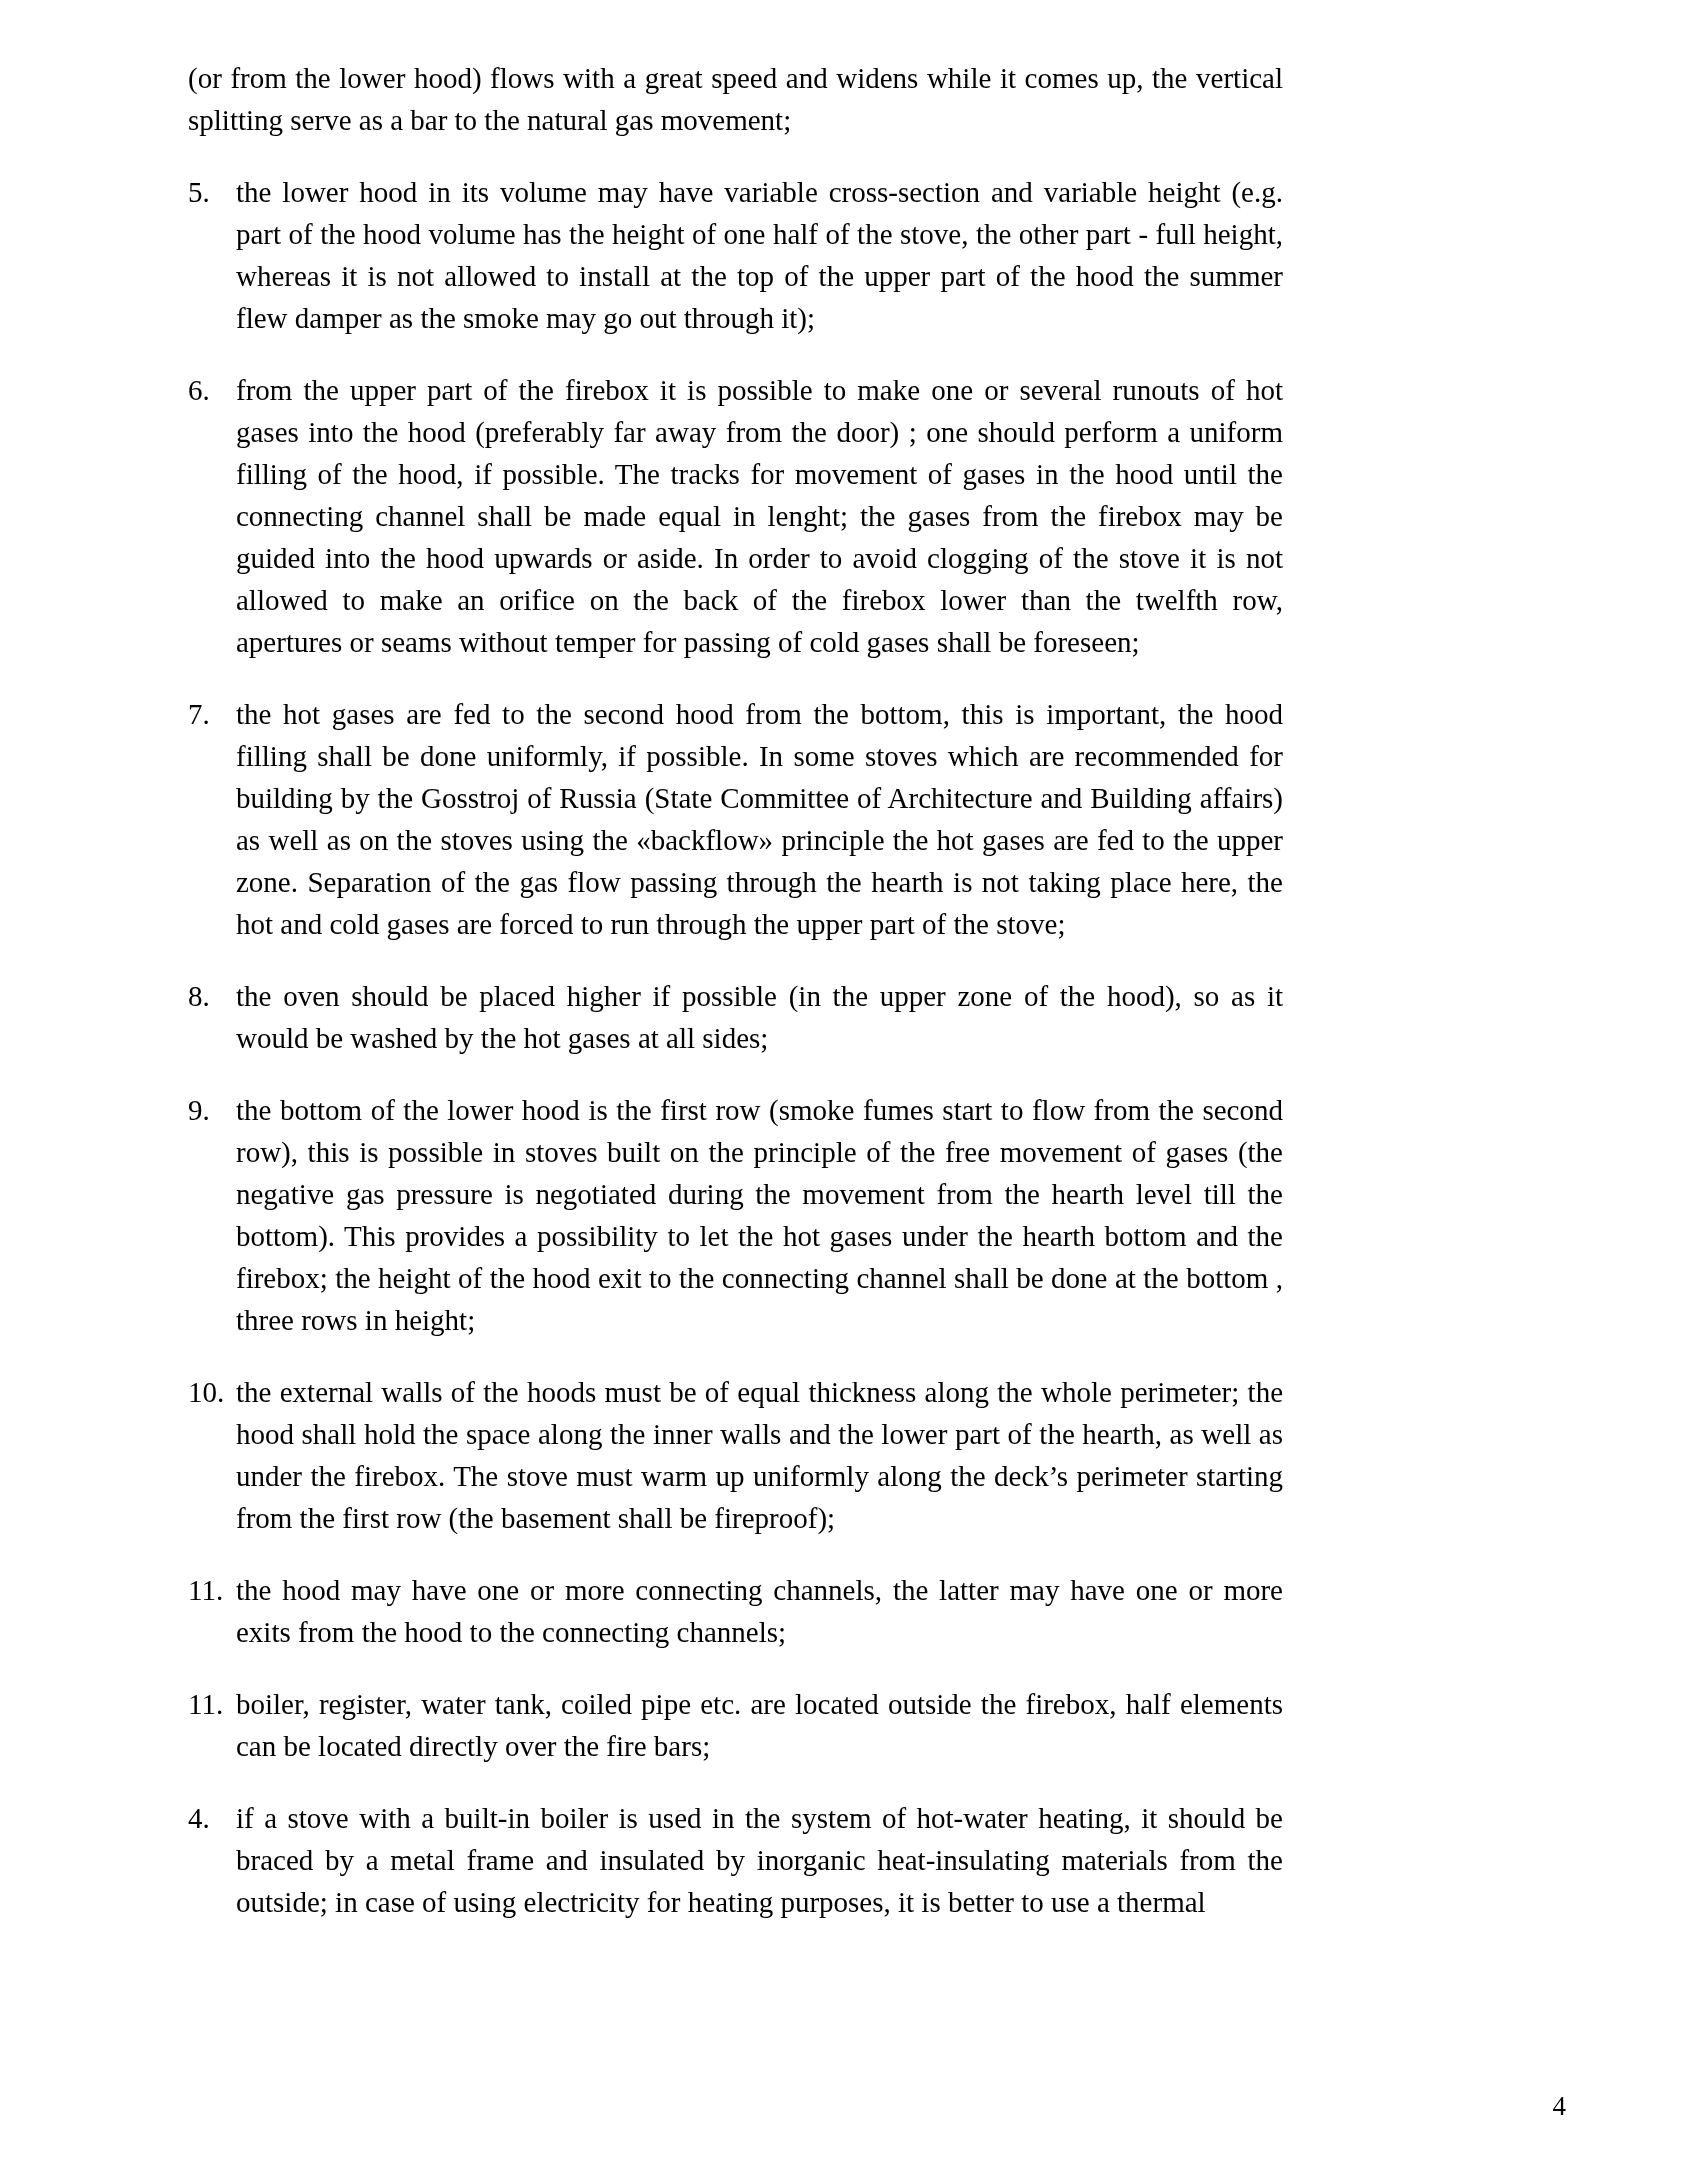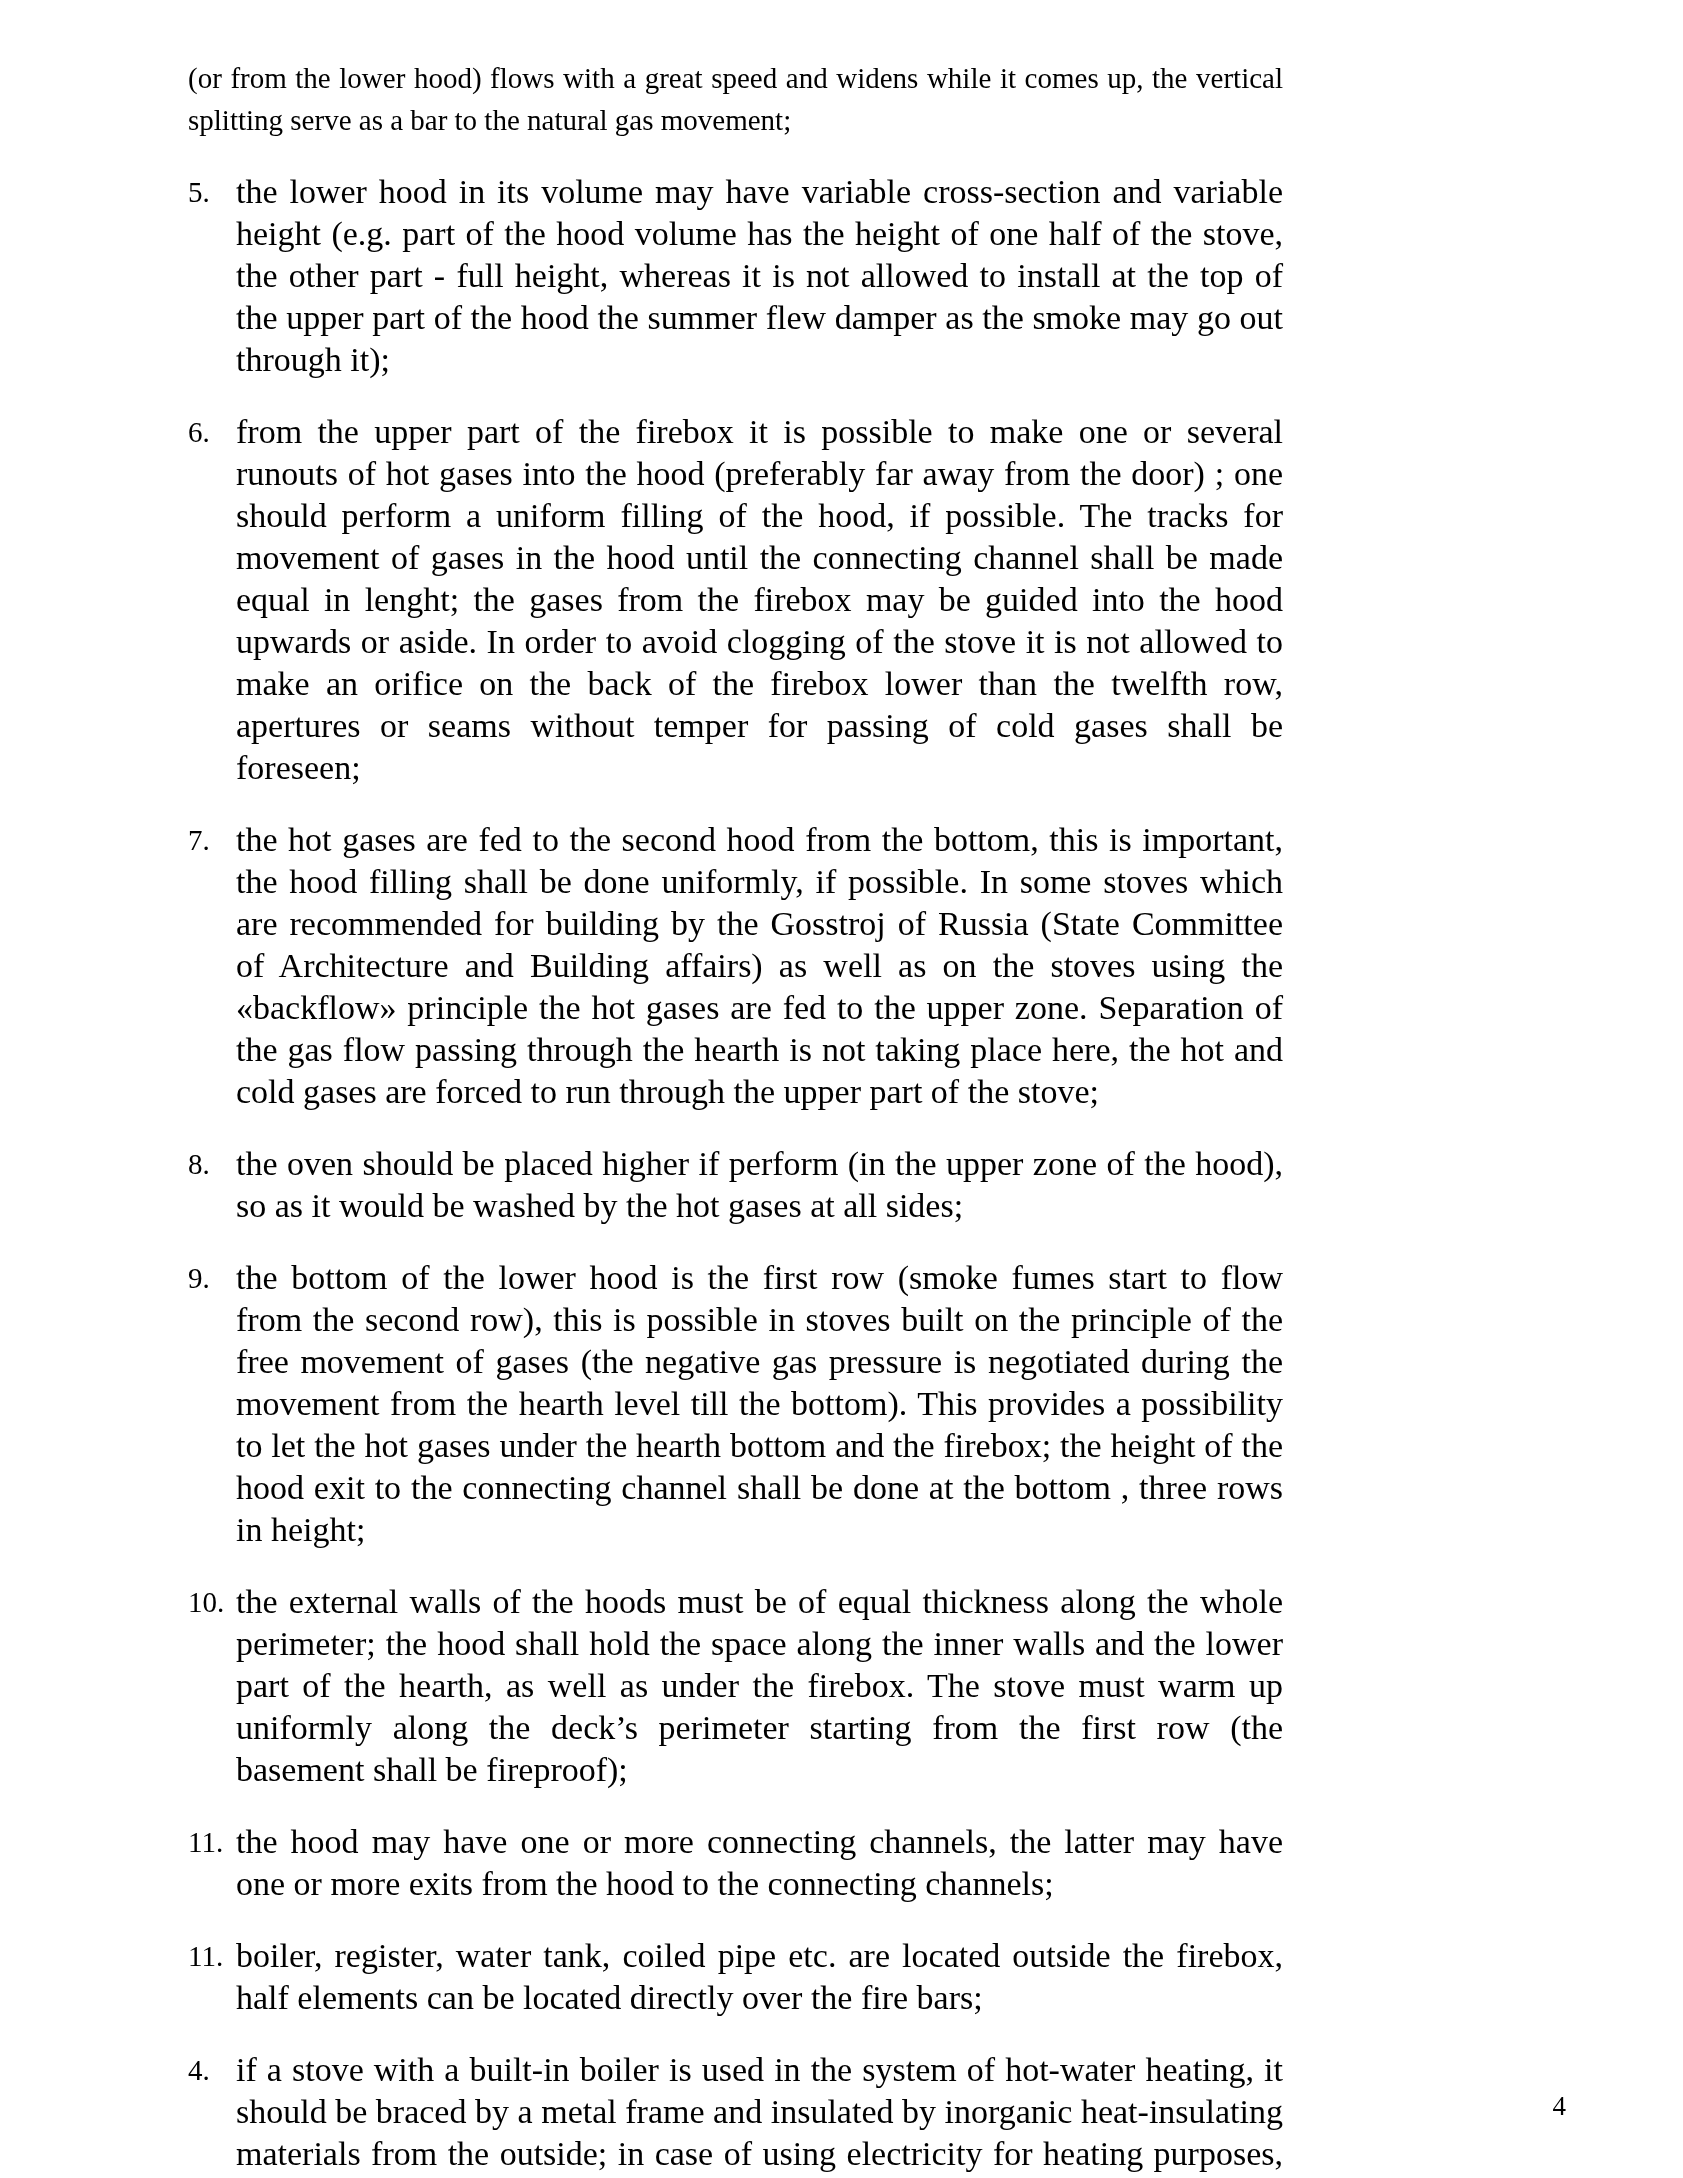--- a/index.html
+++ b/index.html
@@ -48,21 +48,21 @@
   .list-item .marker {
     flex: 0 0 auto;
     width: 48px;
     font-size: 29px;
     line-height: 42px;
     text-align: left;
     white-space: nowrap;
   }
   .list-item .body {
     flex: 1 1 auto;
-    font-size: 34px;
+    font-size: 29px;
     line-height: 42px;
     text-align: justify;
     text-justify: inter-word;
   }
   
   .list-item.narrow .marker { width: 48px; }
   .list-item.wide .marker { width: 48px; }
 
   b { font-weight: normal; }
 
@@ -96,21 +96,21 @@
         <span class="body"><span>from the upper part of the firebox it is possible to make one or several runouts of hot gases into the hood (preferably far away from the door) ; one should perform a </span><b>uniform</b><span> filling of the hood, if possible. The tracks for movement of gases in the hood until the connecting channel shall be made </span><b>equal in lenght</b><span>; the gases from the firebox may be guided into the hood upwards or aside.  In order to avoid clogging of the stove it is not allowed to make an orifice on the back of the firebox lower than the twelfth row, apertures or seams without temper for passing of cold gases shall be foreseen;</span></span>
       </li>
 
       <li class="list-item narrow">
         <span class="marker">7.</span>
         <span class="body"><span>the hot gases are fed to the second hood from the bottom, this is important, the hood filling shall be done </span><b>uniformly</b><span>, if possible.  In some stoves which are recommended for building by the Gosstroj of Russia (State Committee of Architecture and Building affairs) as well as on the stoves using the «backflow» principle the hot gases are fed to the upper zone. Separation of the gas flow passing through the hearth is not taking place here, the hot and cold gases are forced to run through the upper part of the stove;</span></span>
       </li>
 
       <li class="list-item narrow">
         <span class="marker">8.</span>
-        <span class="body"><span>the oven should be placed higher if perform (in the upper zone of the hood), so as it would be washed by the hot gases at all sides;</span></span>
+        <span class="body"><span>the oven should be placed higher if possible (in the upper zone of the hood), so as it would be washed by the hot gases at all sides;</span></span>
       </li>
 
       <li class="list-item narrow">
         <span class="marker">9.</span>
         <span class="body"><span>the bottom of the lower hood is the first row (smoke fumes start to flow from the second row), this is possible in stoves built on the principle of the free movement of gases (the negative gas pressure is negotiated during the movement from the hearth level till the bottom). This provides a possibility to let the hot gases under the hearth bottom and the firebox; the height of the hood exit to the connecting channel shall be done at the bottom , three rows in height;</span></span>
       </li>
 
       <li class="list-item wide">
         <span class="marker">10.</span>
         <span class="body"><span> the external walls of the hoods must be of equal thickness along the whole perimeter; the hood shall hold the space along the inner walls and the lower part of the hearth, as well as under the firebox. The stove must warm up uniformly along the deck’s perimeter starting from the first row (the basement shall be fireproof);</span></span>

